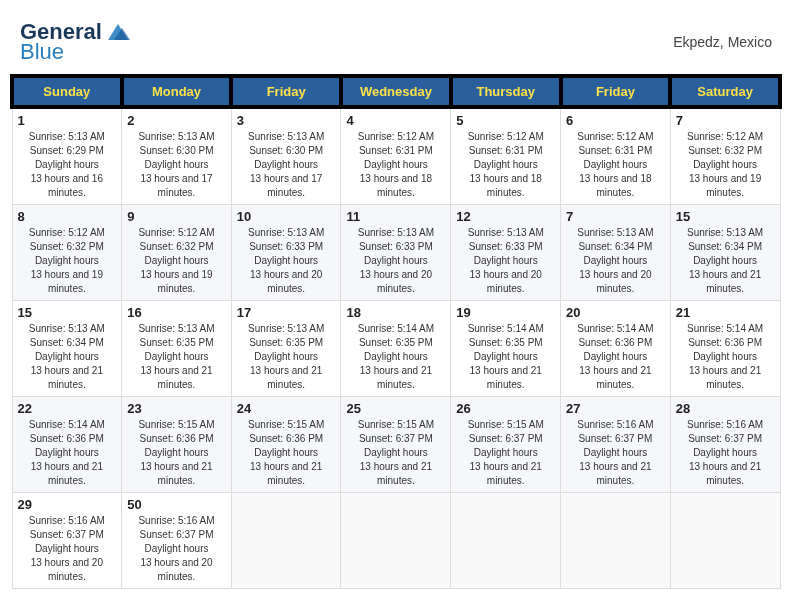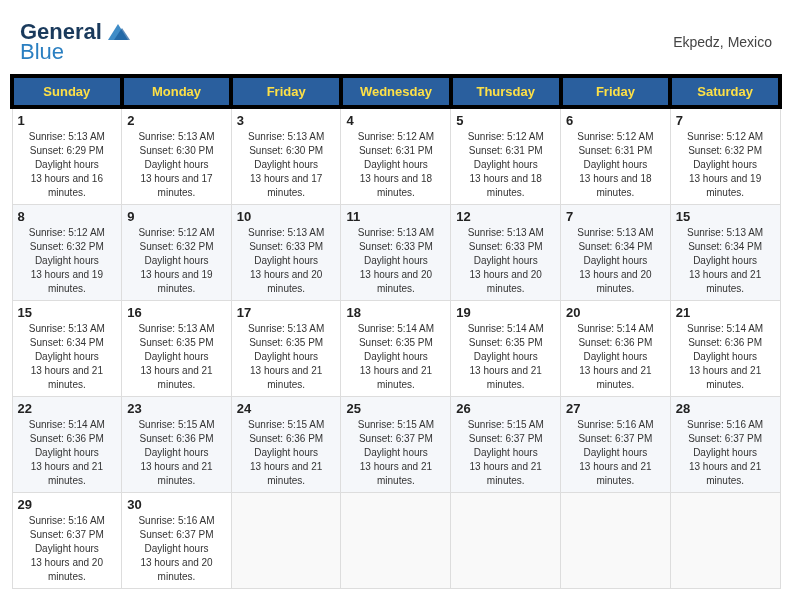--- a/index.html
+++ b/index.html
@@ -375,21 +375,21 @@
         <td>
         <span class="day-num">29</span>
         <div class="cell-content">
           <span>Sunrise: 5:16 AM</span><br>
           <span>Sunset: 6:37 PM</span><br>
           <span>Daylight hours</span><br>
           <span>13 hours and 20 minutes.</span>
         </div>
       </td>
         <td>
-        <span class="day-num">30</span>
+        <span class="day-num">50</span>
         <div class="cell-content">
           <span>Sunrise: 5:16 AM</span><br>
           <span>Sunset: 6:37 PM</span><br>
           <span>Daylight hours</span><br>
           <span>13 hours and 20 minutes.</span>
         </div>
       </td>
         <td class="empty-cell"></td>
         <td class="empty-cell"></td>
         <td class="empty-cell"></td>

